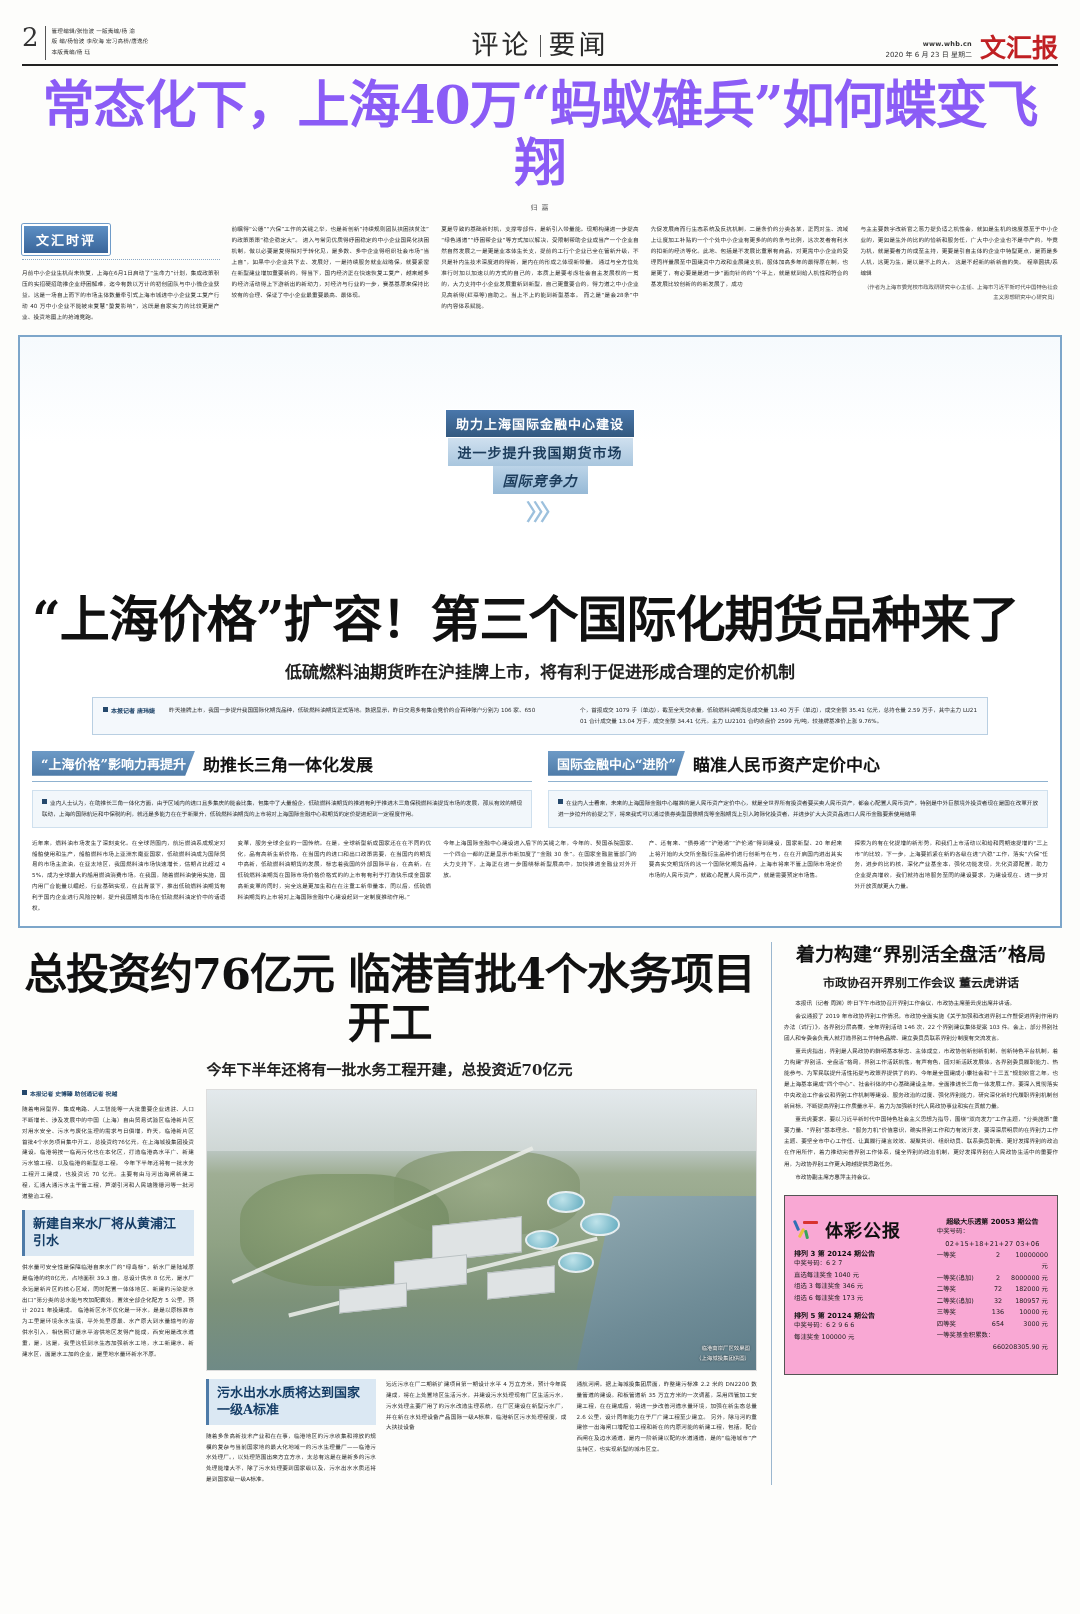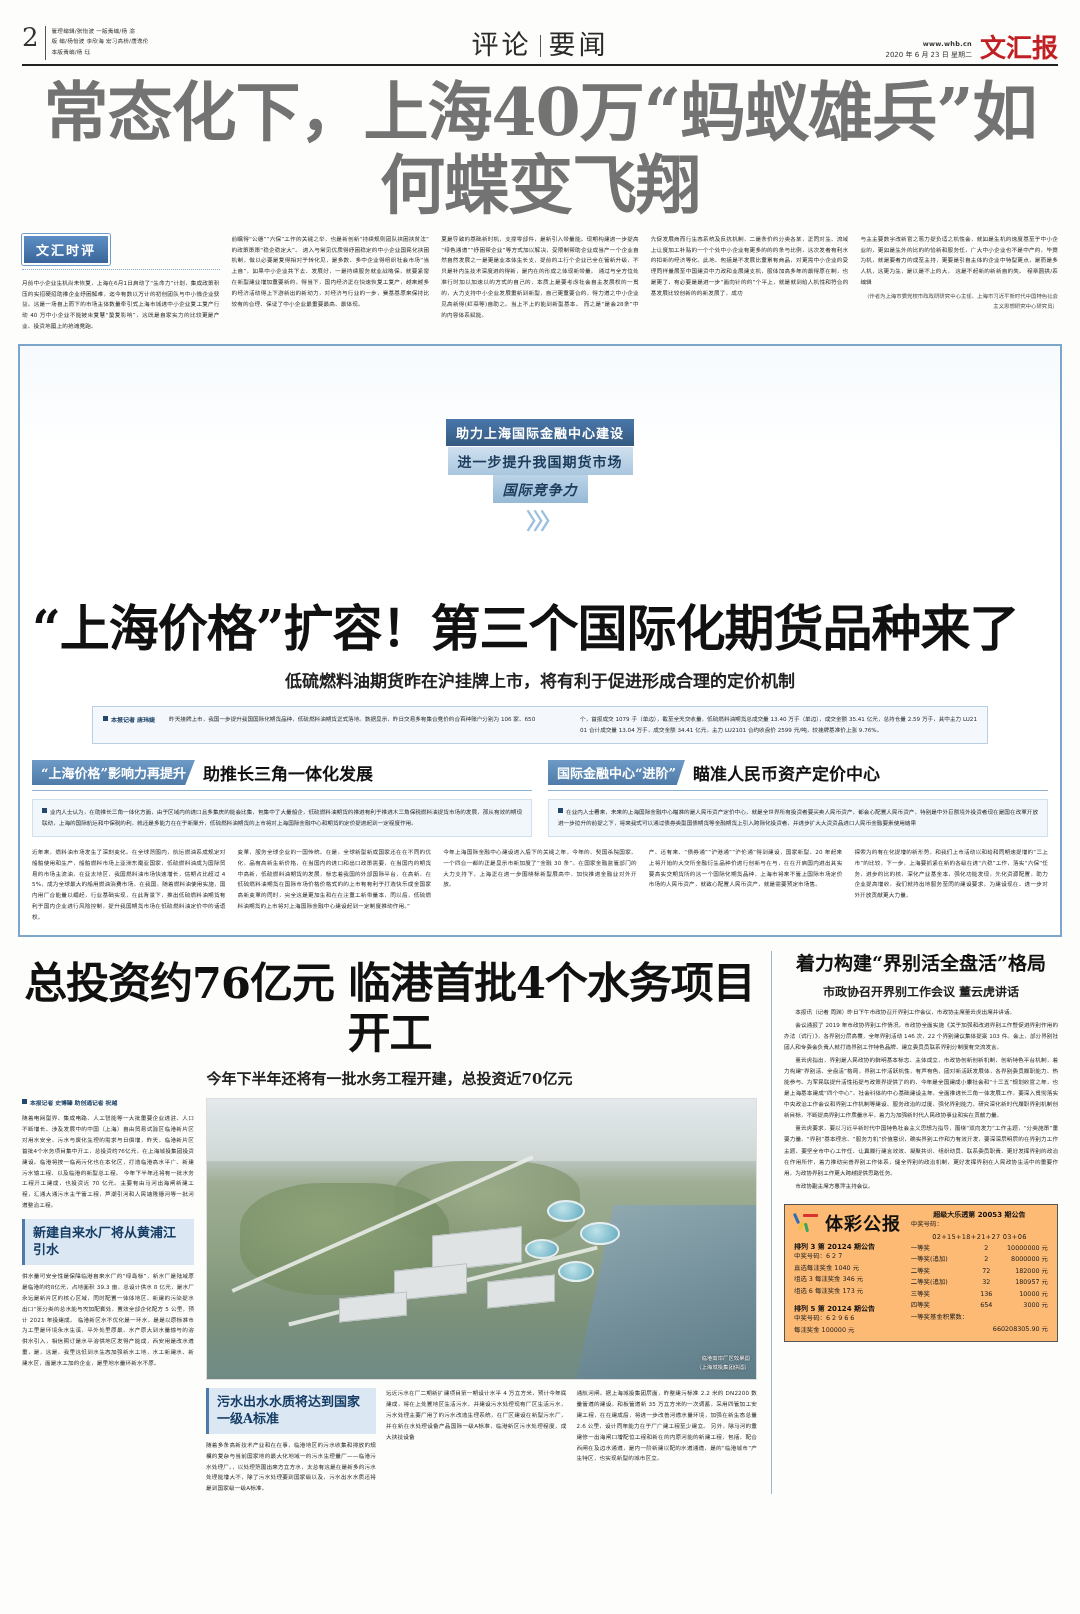--- a/index.html
+++ b/index.html
@@ -35,22 +35,22 @@
   .logo{
     font-family:"DejaVu Serif","Liberation Serif",serif;
     font-size:26px;font-weight:bold;color:#c02023;letter-spacing:0px;
     line-height:1;
   }
 
   
   .art1{margin:10px 22px 0 22px;}
   .head1{
     font-family:"DejaVu Serif","Liberation Serif",serif;
-    font-weight:bold;font-size:65px;line-height:1.12;text-align:center;
-    letter-spacing:-1px;color:#737373;
+    font-weight:bold;font-size:52px;line-height:1.12;text-align:center;
+    letter-spacing:-1px;color:#8b5cf6;
   }
   .byline{text-align:center;font-size:7px;color:#555;margin-top:10px;letter-spacing:1px;}
   .cols1{display:flex;gap:12px;margin-top:12px;}
   .col{flex:1;}
   .badge-shiping{
     display:inline-block;
     background:linear-gradient(180deg,#5d8fc4,#39659a);
     color:#fff;font-weight:bold;font-size:13px;letter-spacing:2px;
     padding:4px 12px;border:2px solid #fff;
     box-shadow:0 0 0 1px #6f9bc8;
@@ -161,21 +161,21 @@
   }
   .mini-head-box{background:#dbe8f3;padding:6px 8px;margin-top:8px;border-left:3px solid #4e7ba8;}
 
   
   .head4{font-family:"DejaVu Serif","Liberation Serif",serif;font-weight:bold;font-size:19px;text-align:center;color:#111;line-height:1.3;}
   .sub4{font-family:"DejaVu Serif","Liberation Serif",serif;font-weight:bold;font-size:12px;text-align:center;color:#222;margin-top:6px;}
   .rtext{font-size:5.6px;line-height:1.98;text-align:justify;color:#2b2b2b;margin-top:8px;word-break:break-all;}
   .rtext p{margin:0 0 2px 0;text-indent:2em;}
 
   
-  .lotto{border:1px solid #555;margin-top:12px;padding:4px 9px;display:flex;gap:0;background:#fdba74;}
+  .lotto{border:1px solid #555;margin-top:12px;padding:20px 9px;display:flex;gap:26px;background:#f9a8d4;}
   .lotto-l{flex:0 0 46%;}
   .lotto-r{flex:1;}
   .lotto-brand{display:flex;align-items:center;gap:5px;margin-bottom:6px;}
   .lotto-mark{position:relative;width:26px;height:22px;flex:0 0 auto;}
   .lotto-mark i{position:absolute;display:block;border-radius:1px;}
   .lotto-title{font-family:"DejaVu Serif","Liberation Serif",serif;font-weight:bold;font-size:18px;letter-spacing:1px;color:#111;}
   .lt-h{font-size:7px;font-weight:bold;color:#111;margin-top:5px;}
   .lt-l{font-size:6.4px;color:#222;line-height:1.85;}
   .lt-rh{font-size:7px;font-weight:bold;color:#111;text-align:center;}
   .lt-row{display:flex;font-size:6.4px;line-height:1.8;color:#222;}
@@ -205,20 +205,21 @@
       <div class="mh-dateblock">
         <div class="mh-url">www.whb.cn</div>
         <div>2020 年 6 月 23 日   星期二</div>
       </div>
       <div class="logo">文汇报</div>
     </div>
   </div>
 
   <div class="art1">
     <div class="head1">常态化下，上海40万“蚂蚁雄兵”如何蝶变飞翔</div>
+    <div class="byline">归 嘉</div>
 
     <div class="cols1">
       <div class="col">
         <div class="badge-wrap">
           <span class="badge-shiping">文汇时评</span>
         </div>
         <div class="bodytext">月前中小企业生机尚未恢复，上海在6月1日启动了“生命力”计划，集成政策积压的实招硬招助推企业纾困解难，迄今有数以万计的初创团队与中小微企业获益。这是一场自上而下的市场主体数量牵引式上海市城进中小企业复工复产行动 40 万中小企业不能被束复慧“蛰复影响”，这既是自家实力的比较更是产业、投资地图上的抢滩竞跑。</div>
       </div>
       <div class="col">
         <div class="bodytext">前瞩得“公德”“六保”工作的关键之举，也是新创新“持续规则团队扶困扶贫法”的政策策策“稳企稳定大”。

